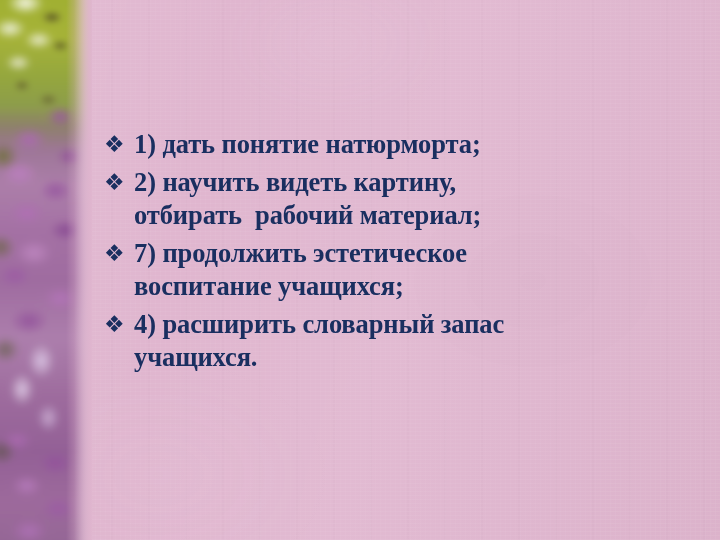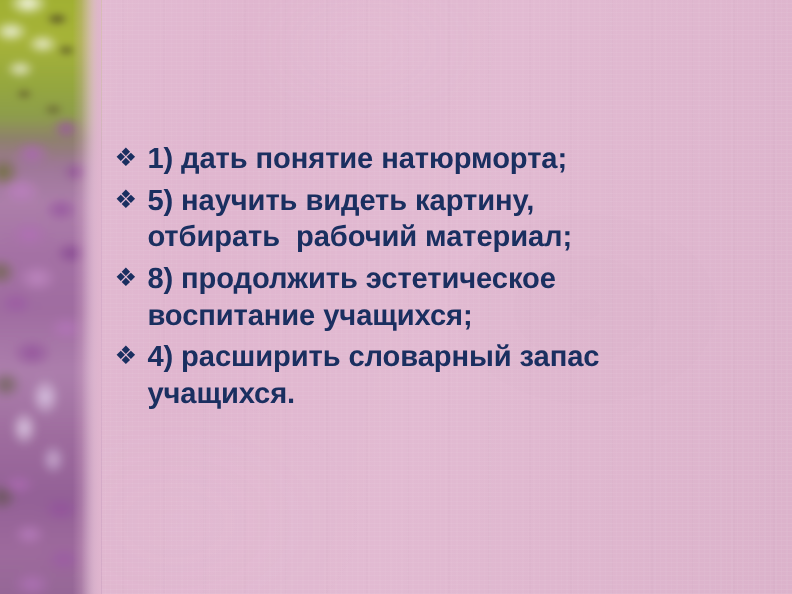--- a/index.html
+++ b/index.html
@@ -174,20 +174,21 @@
     font-family: "DejaVu Sans", sans-serif;
   }
   .bullet-text {
     flex: 1 1 auto;
     font-size: 26.5px;
     line-height: 33px;
     font-weight: bold;
     color: #1a2f60;
     letter-spacing: -0.1px;
     white-space: pre-wrap;
+    font-family: Liberation Serif, serif;
   }
 </style>
 </head>
 <body>
 
 <div id="slide">
 
   <div class="bg-base"></div>
   <div class="bg-weave"></div>
   <div class="bg-blotch"></div>
@@ -201,27 +202,27 @@
 
   <div class="bullets">
 
     <div class="bullet-row">
       <span class="bullet-mark">❖</span>
       <span class="bullet-text">1) дать понятие натюрморта;</span>
     </div>
 
     <div class="bullet-row">
       <span class="bullet-mark">❖</span>
-      <span class="bullet-text">5) научить видеть картину,
+      <span class="bullet-text">2) научить видеть картину,
 отбирать  рабочий материал;</span>
     </div>
 
     <div class="bullet-row">
       <span class="bullet-mark">❖</span>
-      <span class="bullet-text">8) продолжить эстетическое
+      <span class="bullet-text">7) продолжить эстетическое
 воспитание учащихся;</span>
     </div>
 
     <div class="bullet-row">
       <span class="bullet-mark">❖</span>
       <span class="bullet-text">4) расширить словарный запас
 учащихся.</span>
     </div>
 
   </div>

